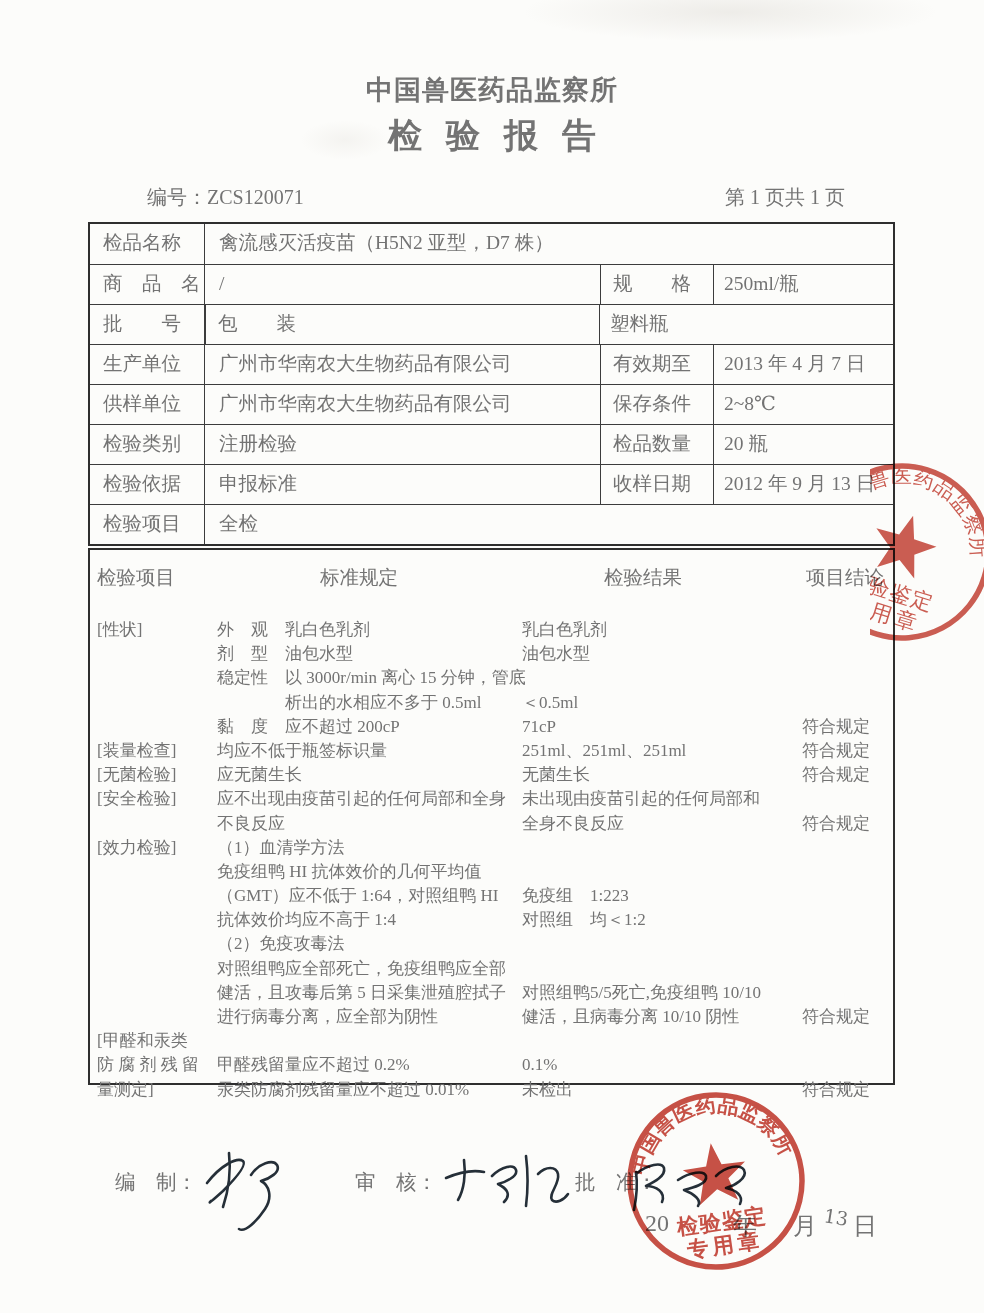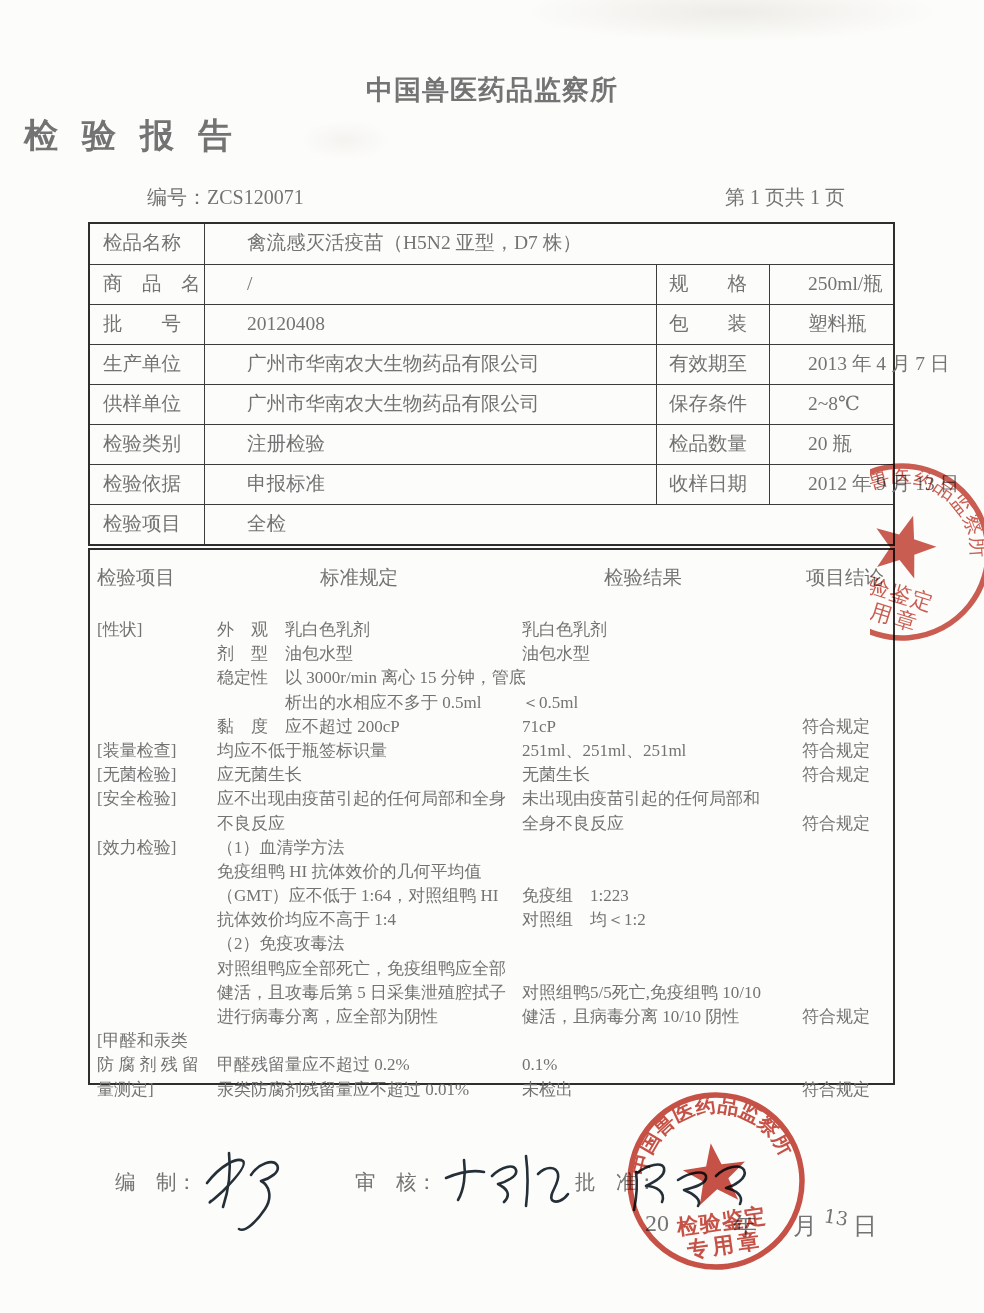--- a/index.html
+++ b/index.html
@@ -13,29 +13,29 @@
     color:#737373;
   }
   .smudge{position:absolute;pointer-events:none;}
   .smudge.s1{left:520px;top:-18px;width:420px;height:60px;
     background:radial-gradient(ellipse at center,rgba(150,140,125,.14),rgba(150,140,125,0) 70%);}
   .smudge.s2{left:300px;top:120px;width:90px;height:40px;
     background:radial-gradient(ellipse at center,rgba(150,140,125,.08),rgba(150,140,125,0) 70%);}
 
   .org-title{position:absolute;left:0;top:72px;width:100%;text-align:center;
     font-size:27px;font-weight:bold;letter-spacing:1px;}
-  .report-title{position:absolute;left:0;top:113px;width:100%;text-align:left;
+  .report-title{position:absolute;left:0;top:113px;width:100%;text-align:center;
     font-size:34px;font-weight:bold;letter-spacing:24px;text-indent:24px;}
   .report-no{position:absolute;left:147px;top:184px;font-size:20px;}
   .page-info{position:absolute;right:139px;top:184px;font-size:20px;}
 
   
   .info-table{position:absolute;left:88px;top:222px;width:807px;
     border:2.5px solid #2e2e2e;box-sizing:border-box;background:transparent;}
-  .irow{display:grid;height:40px;border-top:1.5px solid #3c3c3c;box-sizing:border-box;gap:28px;}
+  .irow{display:grid;height:40px;border-top:1.5px solid #3c3c3c;box-sizing:border-box;}
   .irow:first-child{border-top:none;}
   .irow.split{grid-template-columns:115px 395px 114px 178px;}
   .irow.full{grid-template-columns:115px 1fr;}
   .icell{line-height:38px;font-size:19.5px;white-space:nowrap;overflow:visible;box-sizing:border-box;}
   .ilabel{padding-left:13px;border-right:1.5px solid #3c3c3c;}
   .ival{padding-left:14px;}
   .ilabel2{padding-left:12px;border-left:1.5px solid #3c3c3c;border-right:1.5px solid #3c3c3c;}
   .ival2{padding-left:10px;}
 
   
@@ -106,21 +106,20 @@
       <div class="icell ival">禽流感灭活疫苗（H5N2 亚型，D7 株）</div>
     </div>
     <div class="irow split">
       <div class="icell ilabel">商　品　名</div>
       <div class="icell ival">/</div>
       <div class="icell ilabel2">规　　格</div>
       <div class="icell ival2">250ml/瓶</div>
     </div>
     <div class="irow split">
       <div class="icell ilabel">批　　号</div>
-      <div class="icell ival">20120408</div>
       <div class="icell ilabel2">包　　装</div>
       <div class="icell ival2">塑料瓶</div>
     </div>
     <div class="irow split">
       <div class="icell ilabel">生产单位</div>
       <div class="icell ival">广州市华南农大生物药品有限公司</div>
       <div class="icell ilabel2">有效期至</div>
       <div class="icell ival2">2013 年 4 月 7 日</div>
     </div>
     <div class="irow split">

